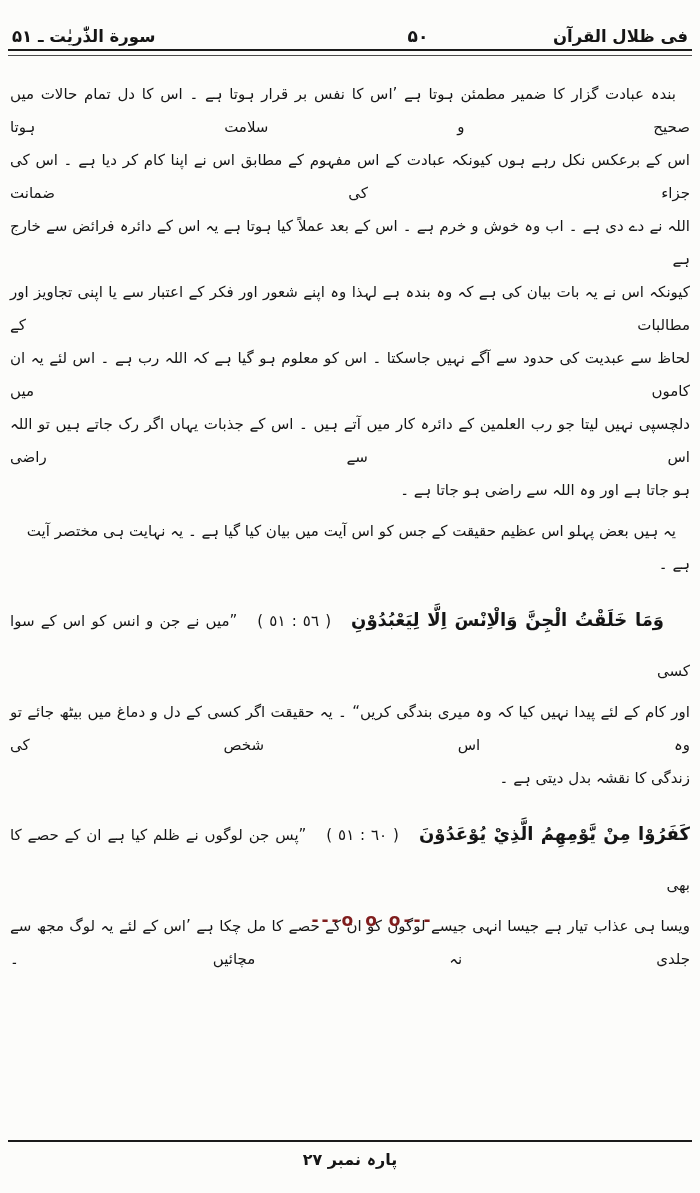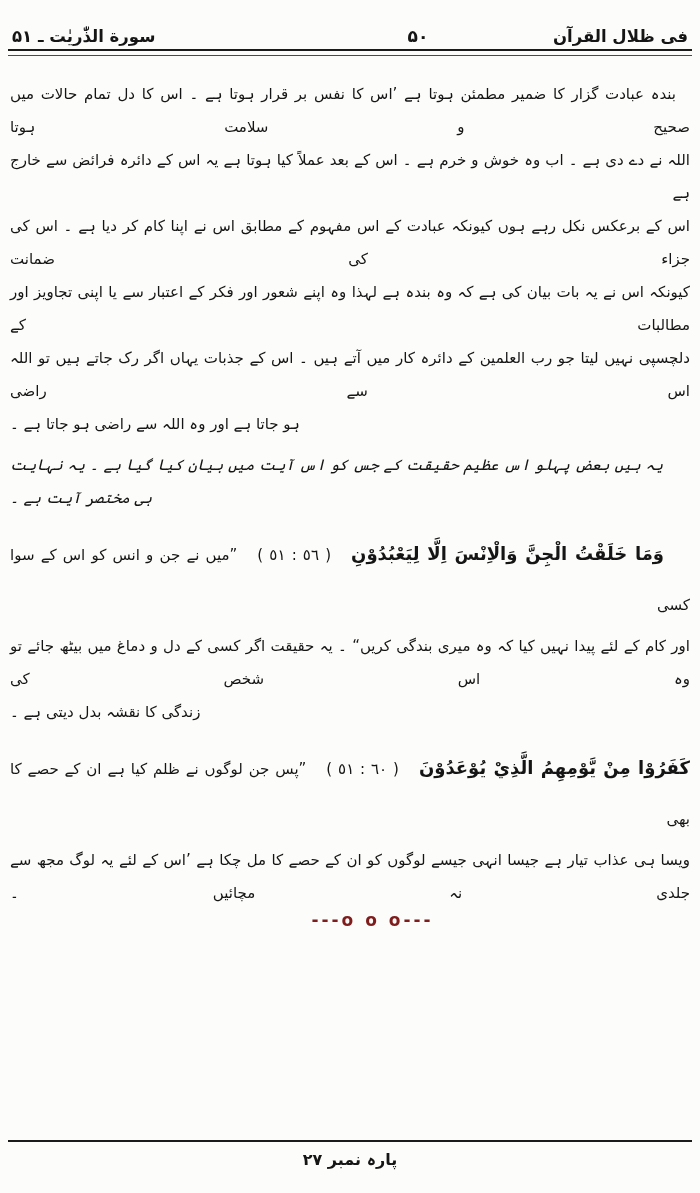--- a/index.html
+++ b/index.html
@@ -33,24 +33,24 @@
     border-bottom: 1.5px solid #4a4a4a;
   }
   
   .content {
     position: absolute;
     top: 78px; left: 10px; right: 10px;
     direction: rtl;
   }
   .line { font-size: 15px; line-height: 33px; }
   .jl   { text-align: justify; text-align-last: justify; }
-  .last { text-align: left; }
+  .last { text-align: right; }
   .ind  { text-indent: 14px; }
   .ind2 { text-indent: 26px; }
-  .p2 { margin-top: 8px; font-style: italic; }
+  .p2 { margin-top: 8px; }
   .p3 { margin-top: 10px; }
   .v1, .v2 { margin-top: 14px; }
   .vline { line-height: 50px; }
   .ar  { font-weight: 700; font-size: 18px; }
   .cite {
     direction: ltr;
     unicode-bidi: isolate;
     font-weight: 400;
     font-size: 15px;
     letter-spacing: 2px;
@@ -95,23 +95,24 @@
     <div class="h-center">۵۰</div>
     <div class="h-left">سورة الذّٰريٰت ـ ۵۱</div>
   </div>
 
   <div class="rule-top"></div>
 
   <div class="content">
 
     <div class="para">
       <div class="line jl ind">بندہ عبادت گزار کا ضمیر مطمئن ہوتا ہے ’اس کا نفس بر قرار ہوتا ہے ۔ اس کا دل تمام حالات میں صحیح و سلامت ہوتا</div>
+      <div class="line jl">اس کے برعکس نکل رہے ہوں کیونکہ عبادت کے اس مفہوم کے مطابق اس نے اپنا کام کر دیا ہے ۔ اس کی جزاء کی ضمانت</div>
       <div class="line jl">اللہ نے دے دی ہے ۔ اب وہ خوش و خرم ہے ۔ اس کے بعد عملاً کیا ہوتا ہے یہ اس کے دائرہ فرائض سے خارج ہے</div>
-      <div class="line jl">اس کے برعکس نکل رہے ہوں کیونکہ عبادت کے اس مفہوم کے مطابق اس نے اپنا کام کر دیا ہے ۔ اس کی جزاء کی ضمانت</div>
       <div class="line jl">کیونکہ اس نے یہ بات بیان کی ہے کہ وہ بندہ ہے لہذا وہ اپنے شعور اور فکر کے اعتبار سے یا اپنی تجاویز اور مطالبات کے</div>
+      <div class="line jl">لحاظ سے عبدیت کی حدود سے آگے نہیں جاسکتا ۔ اس کو معلوم ہو گیا ہے کہ اللہ رب ہے ۔ اس لئے یہ ان کاموں میں</div>
       <div class="line jl">دلچسپی نہیں لیتا جو رب العلمین کے دائرہ کار میں آتے ہیں ۔ اس کے جذبات یہاں اگر رک جاتے ہیں تو اللہ اس سے راضی</div>
       <div class="line last">ہو جاتا ہے اور وہ اللہ سے راضی ہو جاتا ہے ۔</div>
     </div>
 
     <div class="para p2">
       <div class="line last ind">یہ ہیں بعض پہلو اس عظیم حقیقت کے جس کو اس آیت میں بیان کیا گیا ہے ۔ یہ نہایت ہی مختصر آیت ہے ۔</div>
     </div>
 
     <div class="verse v1">
       <div class="line jl vline ind2">

